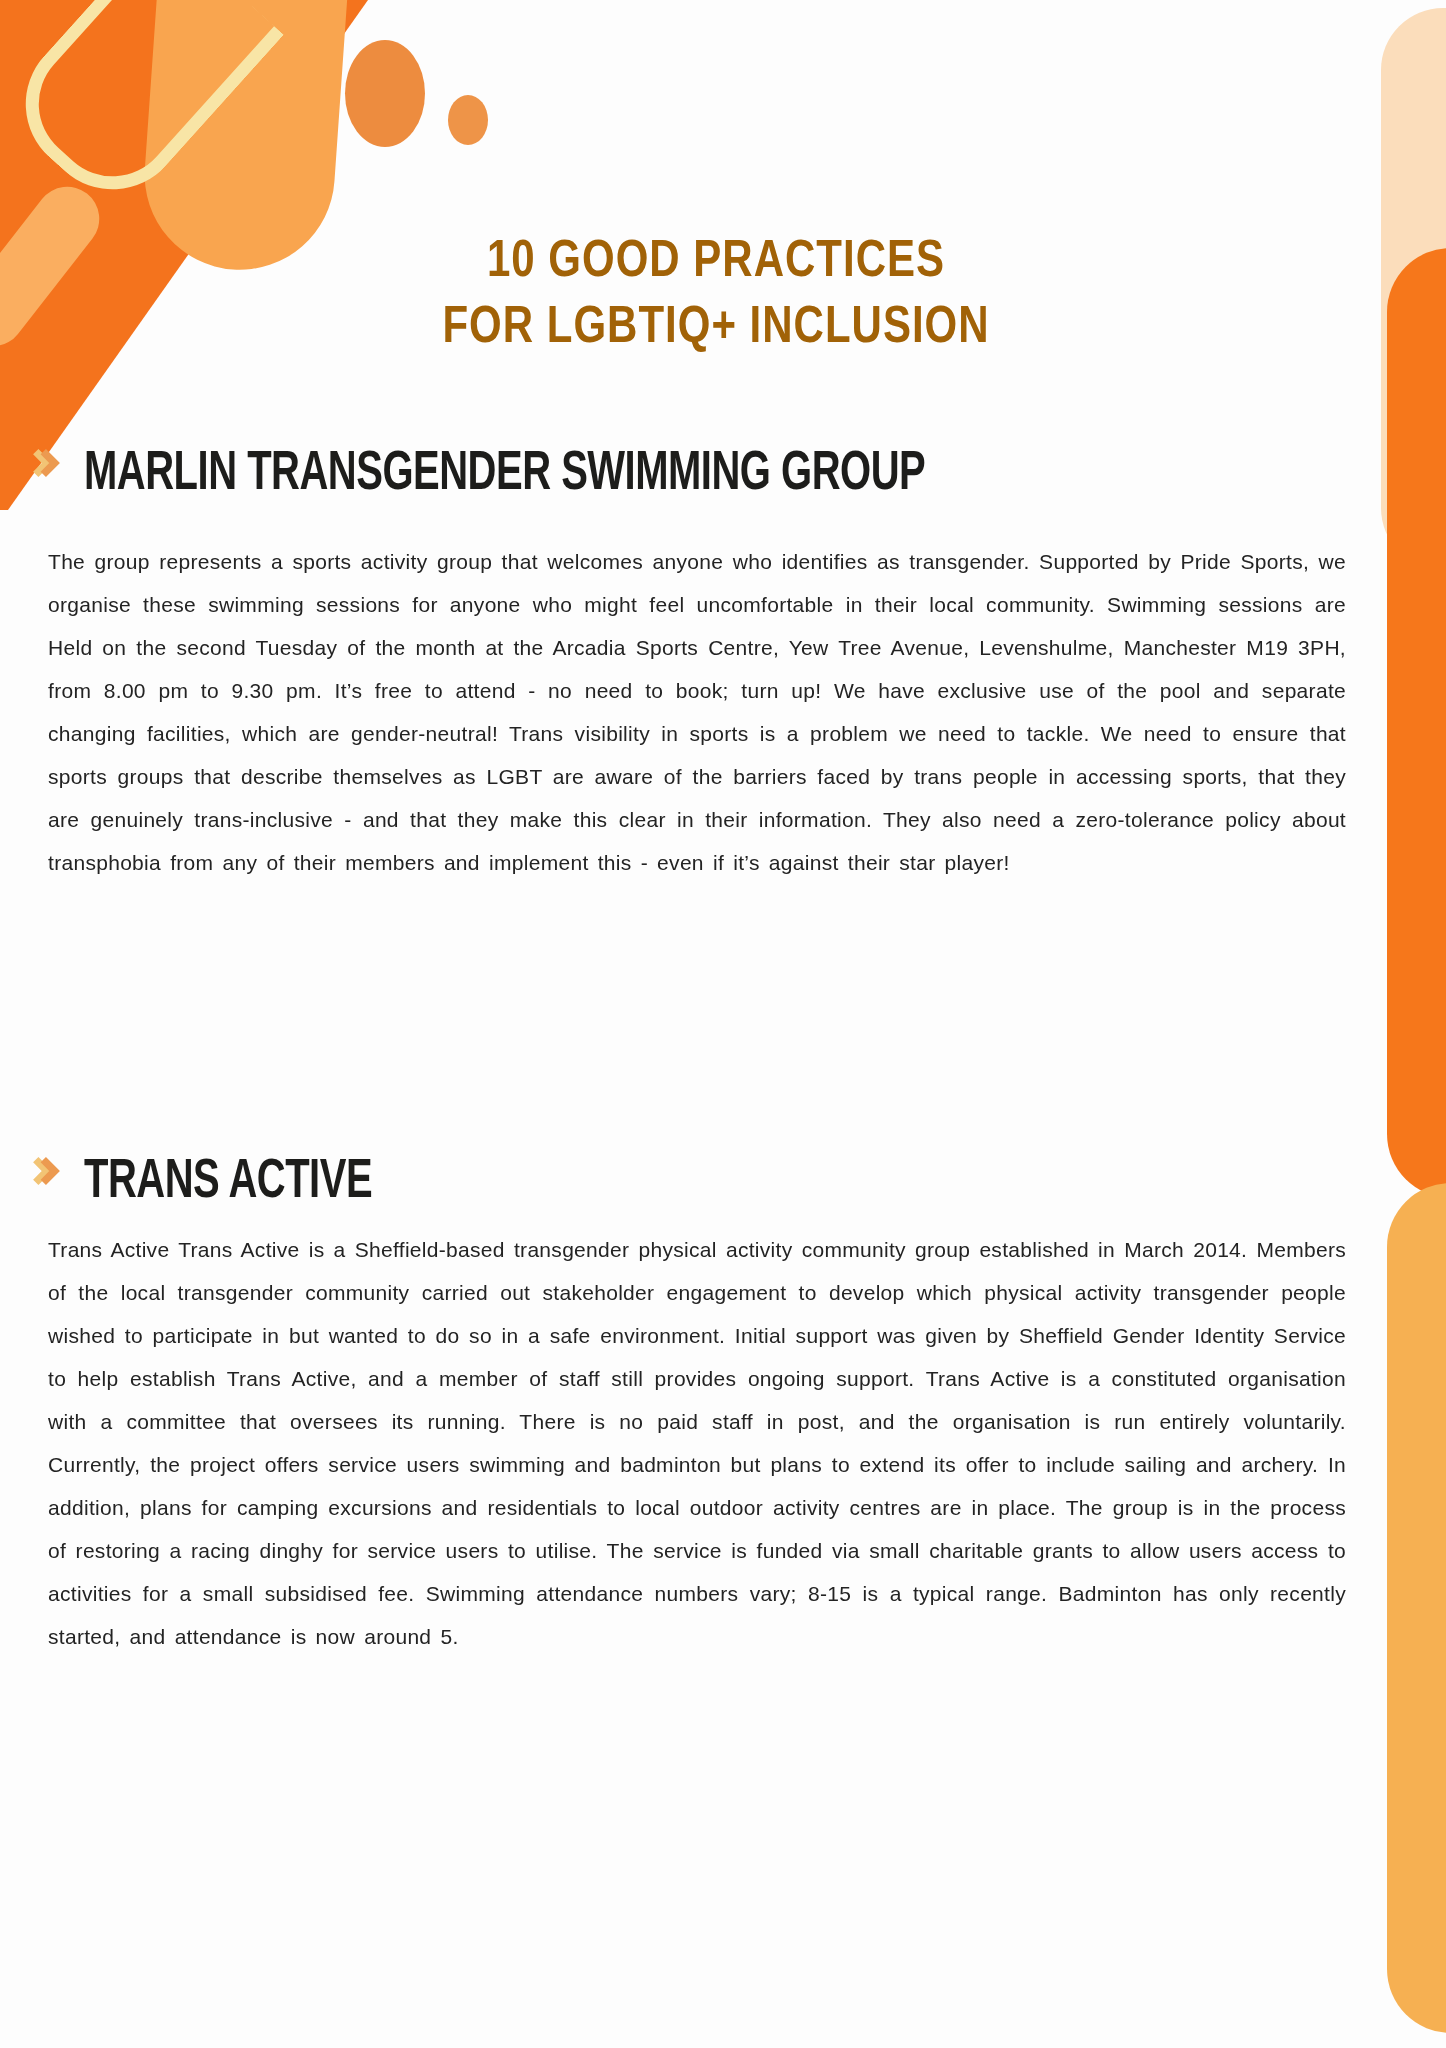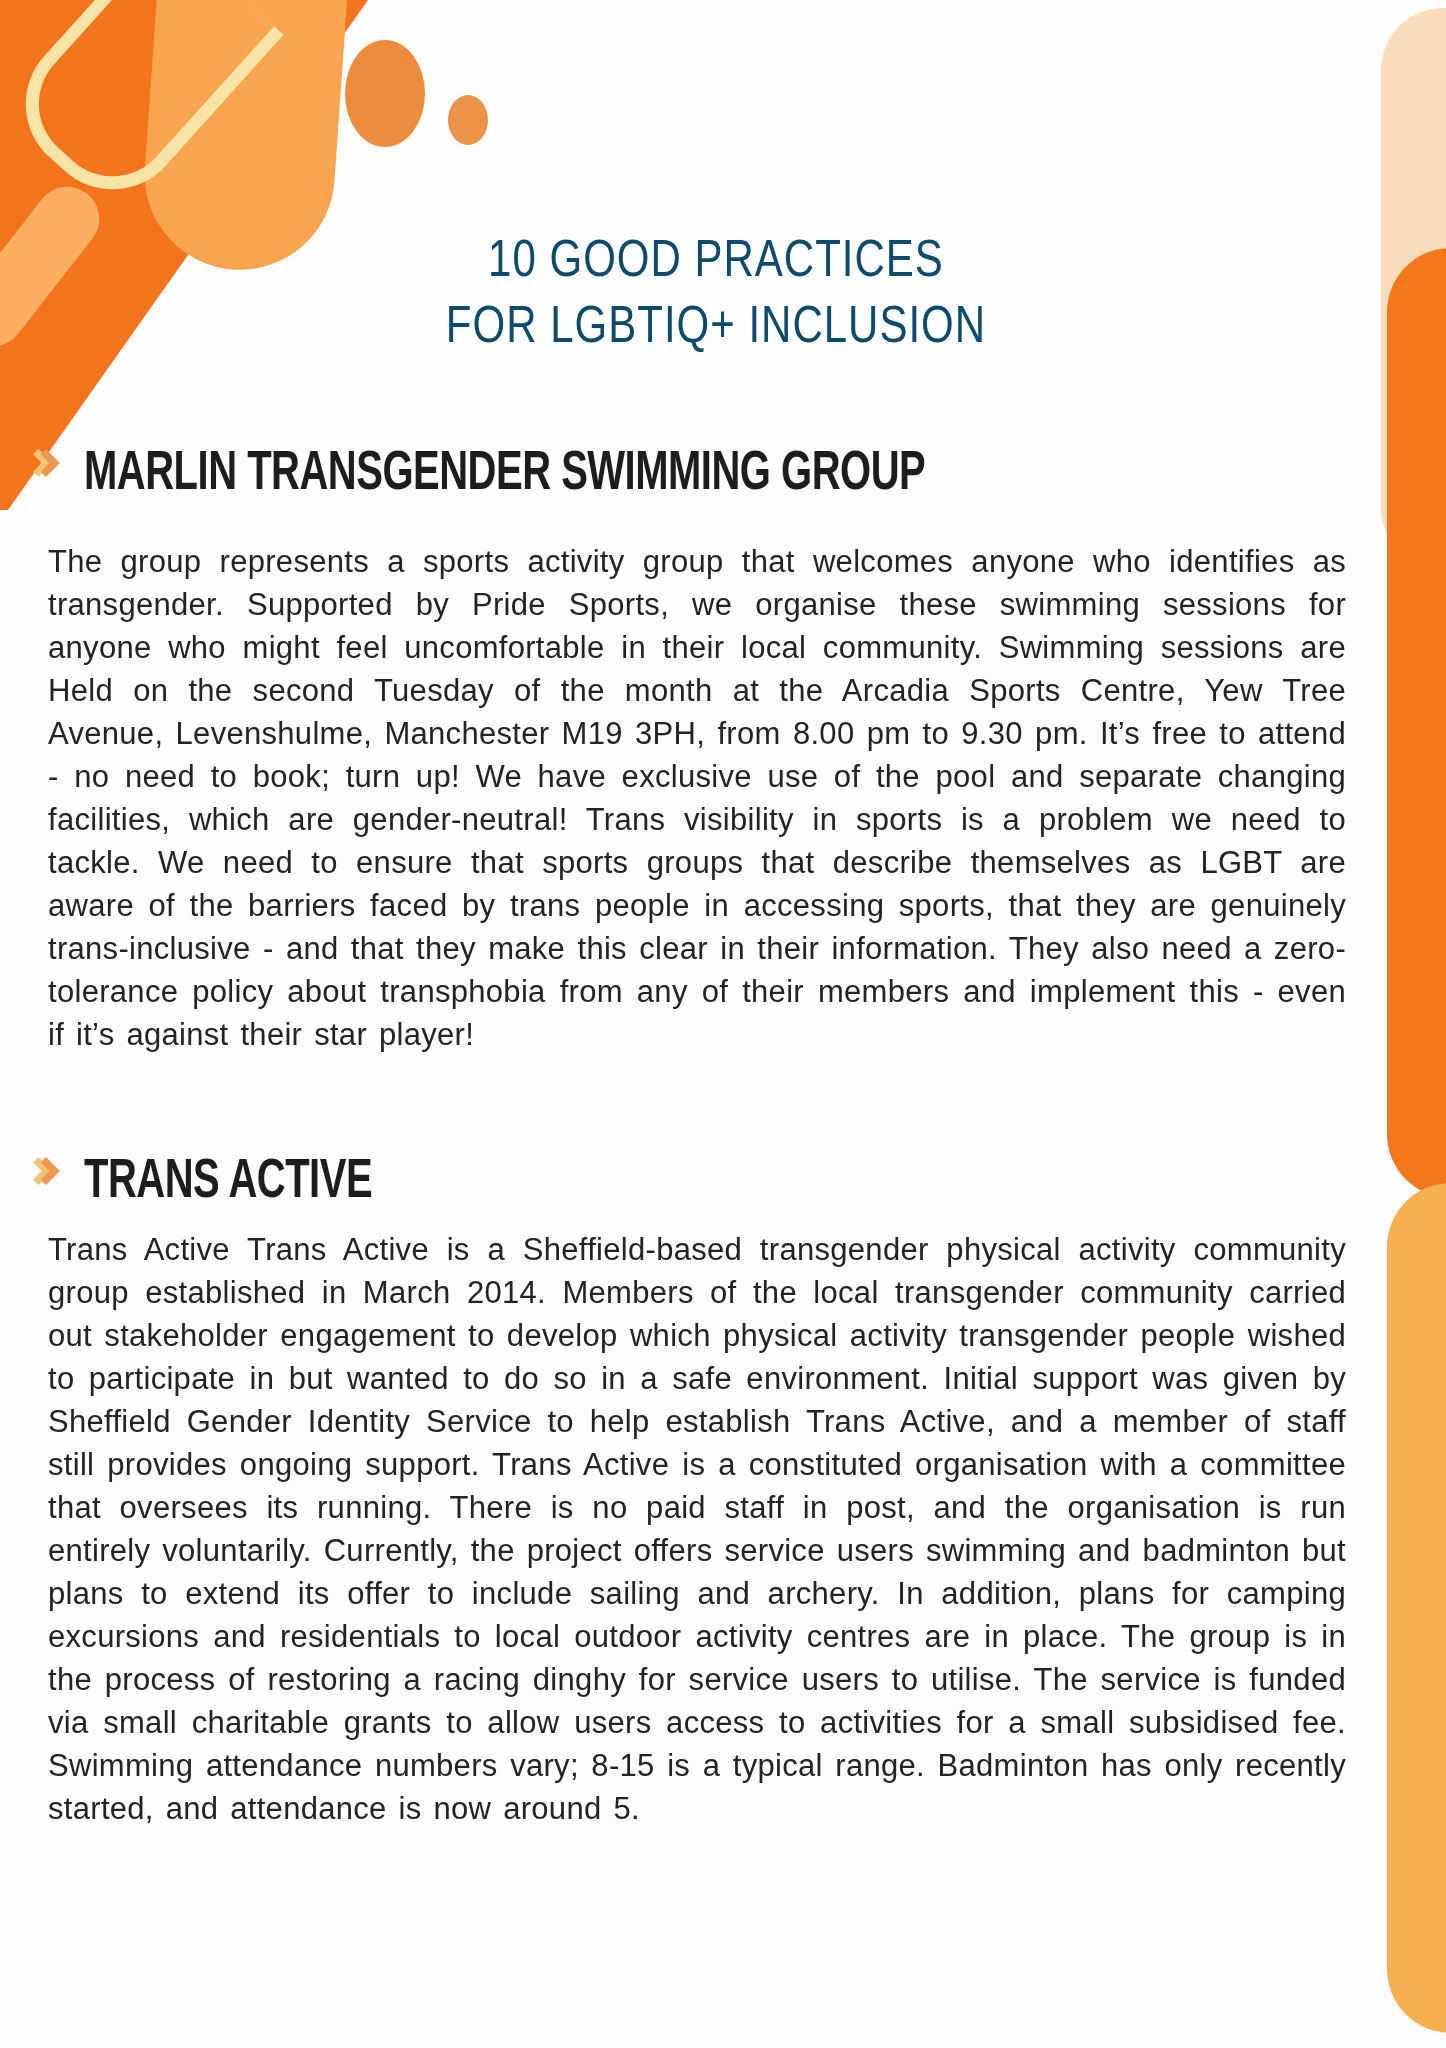--- a/index.html
+++ b/index.html
@@ -65,22 +65,22 @@
   .strip-amber {
     left: 1387px; top: 1183px; width: 64px; height: 850px;
     background: #F6B052; border-radius: 88px 0 0 88px;
   }
 
   
   .title {
     position: absolute;
     left: 48px; top: 225px; width: 1336px;
     text-align: center;
-    color: #0c4a6e;
-    font-weight: normal;
+    color: #a16207;
+    font-weight: bold;
     font-size: 42px;
     letter-spacing: 1px;
     line-height: 66px;
   }
   .title span {
     display: inline-block;
     transform: scaleY(1.25);
     transform-origin: center center;
     white-space: nowrap;
   }
@@ -103,21 +103,21 @@
     transform: scaleY(1.4);
     transform-origin: left center;
     white-space: nowrap;
   }
   .chevron-icon { width: 32px; height: 30px; flex: 0 0 auto; }
 
   .para {
     position: absolute;
     left: 48px; width: 1298px;
     color: #232323;
-    font-size: 31px;
+    font-size: 21px;
     line-height: 43px;
     letter-spacing: 0.3px;
     word-spacing: 3px;
     text-align: justify;
     text-justify: inter-word;
   }
   .para.p1 { top: 540px; }
   .para.p2 { top: 1228px; }
 </style>
 </head>

